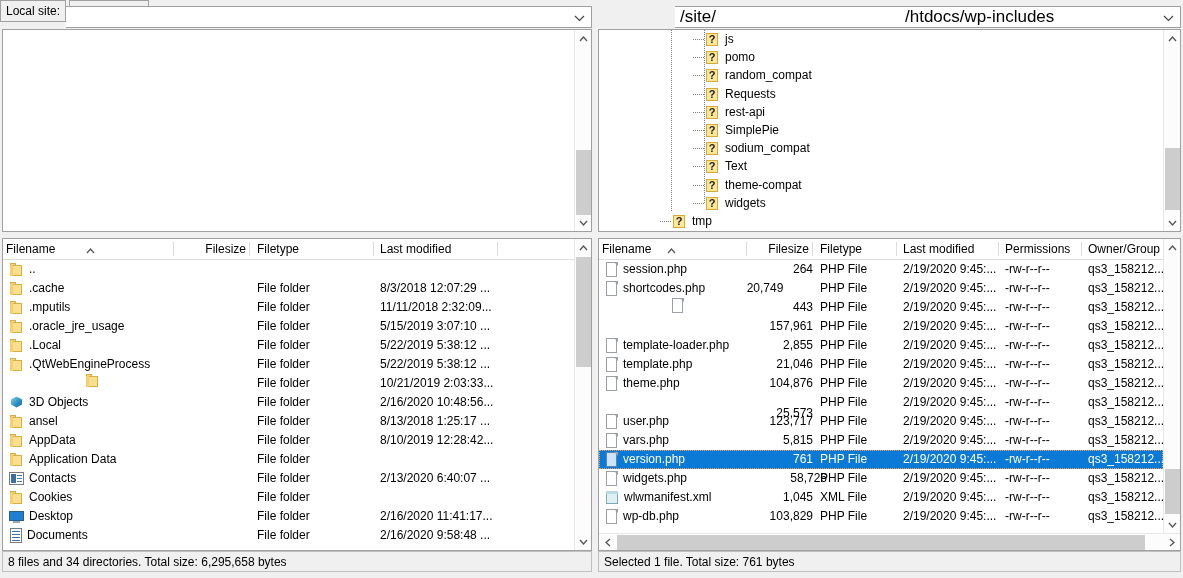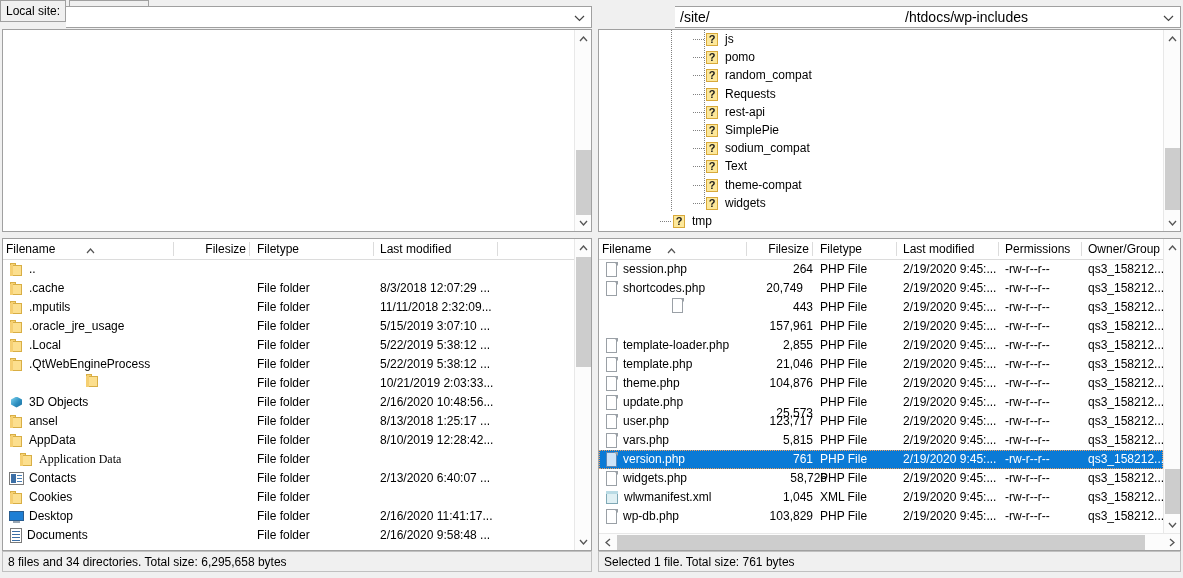--- a/index.html
+++ b/index.html
@@ -37,21 +37,21 @@
   .combo {
     box-sizing: border-box;
     border: 1px solid #a0a0a0;
     border-left: none;
     background: #ffffff;
     height: 22px;
     line-height: 20px;
     position: relative;
     overflow: hidden;
   }
-  .combo .txt { position: absolute; top: 0; white-space: nowrap; font-size: 14px; }
+  .combo .txt { position: absolute; top: 0; white-space: nowrap; font-size: 17px; }
   .chev {
     position: absolute; right: 6px; top: 0; height: 22px;
     display: flex; align-items: center; color: #333;
   }
   .chev svg { display: block; }
 
   
   .vscroll {
     position: absolute; width: 17px;
     background: #fcfcfc;
@@ -541,21 +541,21 @@
                 <span class="body"></span>
                 <span class="spine"></span>
               </span>
               <span>AppData</span>
             </div>
             <div class="lv-cell num" style="left: 173px; width: 74px; text-align: right; padding-right: 4px;"></div>
             <div class="lv-cell" style="left: 254px; width: 118px;">File folder</div>
             <div class="lv-cell" style="left: 377px; width: 120px;">8/10/2019 12:28:42...</div>
           </div>
           <div class="lv-row">
-            <div class="lv-cell lv-name" style="left: 13px; width: 168px; font-family: Liberation Serif, serif;">
+            <div class="lv-cell lv-name" style="left: 3px; width: 168px;">
               <span class="ico ico-folder">
                 <span class="tab"></span>
                 <span class="body"></span>
                 <span class="spine"></span>
               </span>
               <span>Application Data</span>
             </div>
             <div class="lv-cell num" style="left: 173px; width: 74px; text-align: right; padding-right: 4px;"></div>
             <div class="lv-cell" style="left: 254px; width: 118px;">File folder</div>
             <div class="lv-cell" style="left: 377px; width: 120px;"></div>
@@ -681,21 +681,21 @@
             <div class="lv-cell" style="left: 489px; width: 80px;">qs3_158212...</div>
           </div>
           <div class="lv-row">
             <div class="lv-cell lv-name" style="left: 3px; width: 145px;">
               <span class="ico ico-file">
                 <span class="sheet"></span>
                 <span class="fold"></span>
               </span>
               <span>shortcodes.php</span>
             </div>
-            <div class="lv-cell num" style="left: 140px; width: 64px; text-align: right; padding-right: 4px;">20,749</div>
+            <div class="lv-cell num" style="left: 134px; width: 64px; text-align: center; padding-right: 4px;">20,749</div>
             <div class="lv-cell" style="left: 221px; width: 80px;">PHP File</div>
             <div class="lv-cell" style="left: 304px; width: 99px;">2/19/2020 9:45:...</div>
             <div class="lv-cell" style="left: 406px; width: 80px;">-rw-r--r--</div>
             <div class="lv-cell" style="left: 489px; width: 80px;">qs3_158212...</div>
           </div>
           <div class="lv-row">
             <div class="lv-cell lv-name" style="left: 3px; width: 145px; flex-direction: column;">
               <span class="ico ico-file">
                 <span class="sheet"></span>
                 <span class="fold"></span>
@@ -751,27 +751,20 @@
               </span>
               <span>theme.php</span>
             </div>
             <div class="lv-cell num" style="left: 150px; width: 64px; text-align: right; padding-right: 4px;">104,876</div>
             <div class="lv-cell" style="left: 221px; width: 80px;">PHP File</div>
             <div class="lv-cell" style="left: 304px; width: 99px;">2/19/2020 9:45:...</div>
             <div class="lv-cell" style="left: 406px; width: 80px;">-rw-r--r--</div>
             <div class="lv-cell" style="left: 489px; width: 80px;">qs3_158212...</div>
           </div>
           <div class="lv-row">
-            <div class="lv-cell lv-name" style="left: 3px; width: 145px;">
-              <span class="ico ico-file">
-                <span class="sheet"></span>
-                <span class="fold"></span>
-              </span>
-              <span>update.php</span>
-            </div>
             <div class="lv-cell num" style="left: 150px; width: 64px; text-align: right; padding-right: 4px; margin-top: 11px;">25,573</div>
             <div class="lv-cell" style="left: 221px; width: 80px;">PHP File</div>
             <div class="lv-cell" style="left: 304px; width: 99px;">2/19/2020 9:45:...</div>
             <div class="lv-cell" style="left: 406px; width: 80px;">-rw-r--r--</div>
             <div class="lv-cell" style="left: 489px; width: 80px;">qs3_158212...</div>
           </div>
           <div class="lv-row">
             <div class="lv-cell lv-name" style="left: 3px; width: 145px;">
               <span class="ico ico-file">
                 <span class="sheet"></span>

